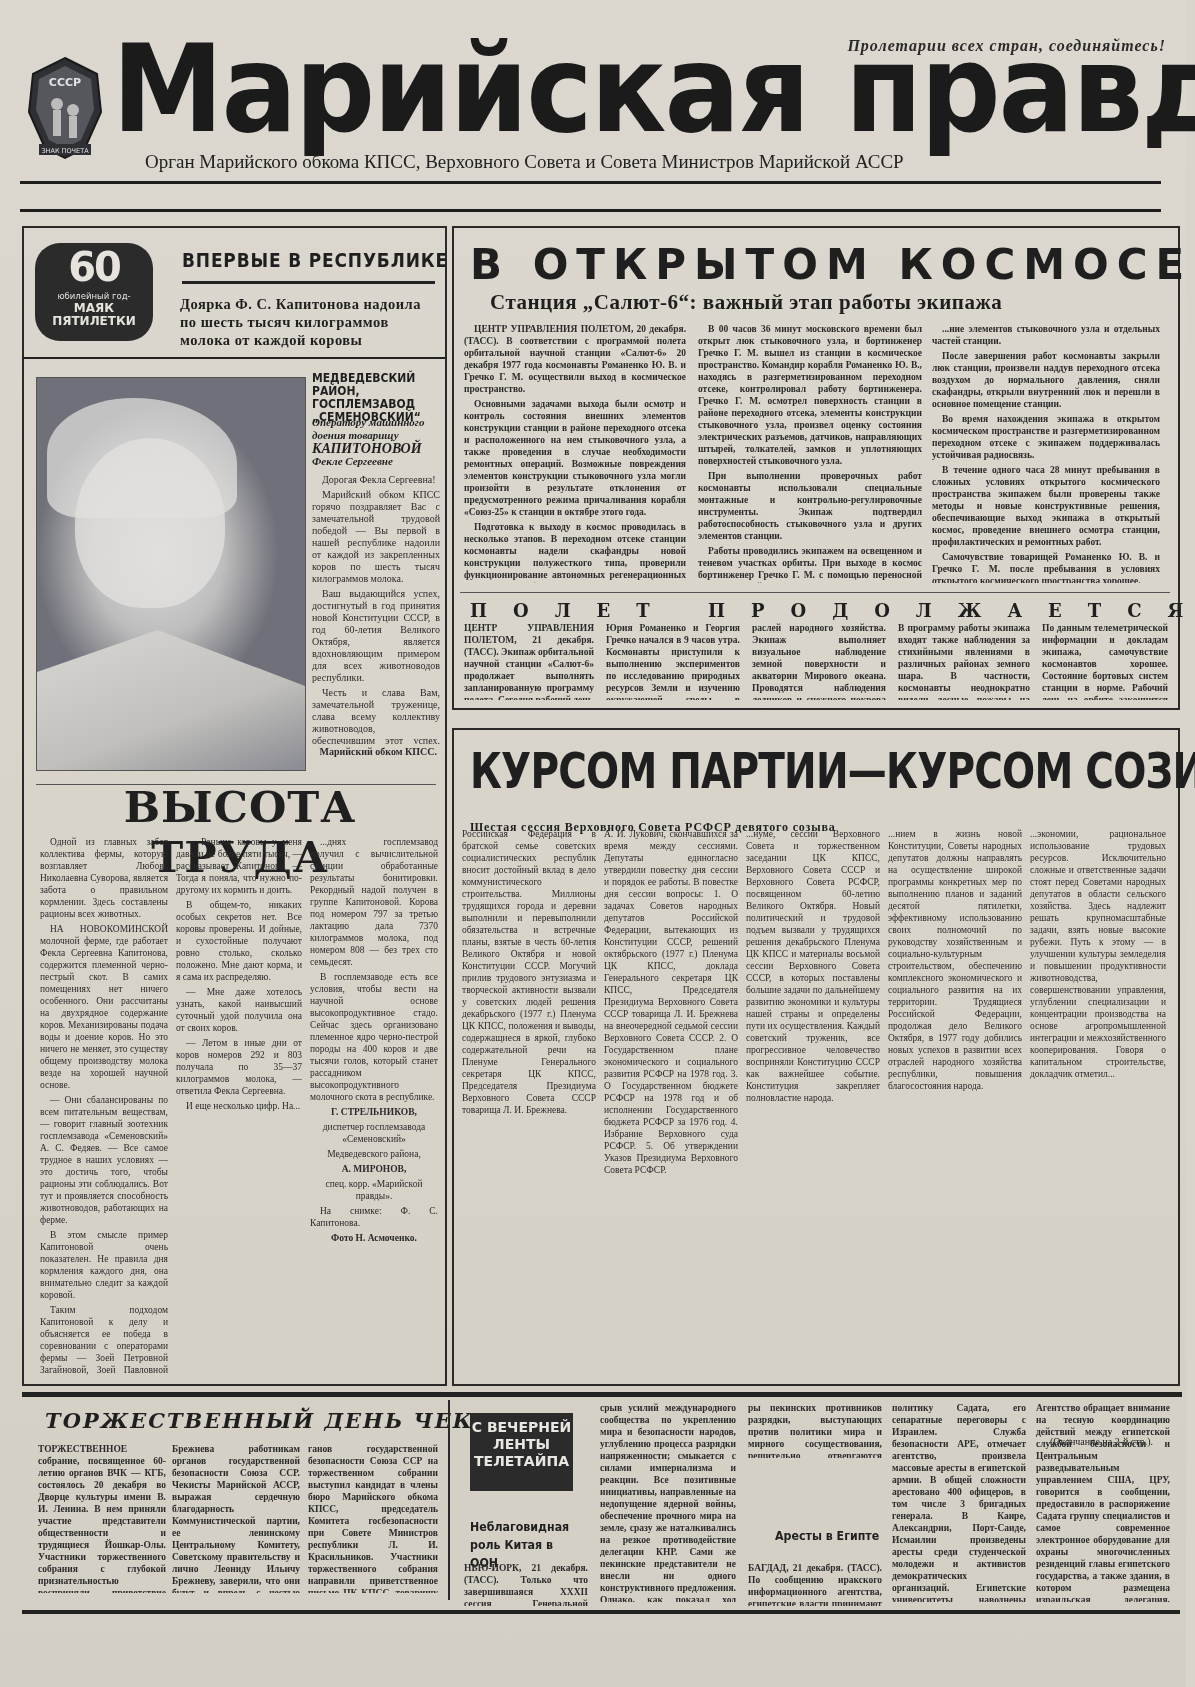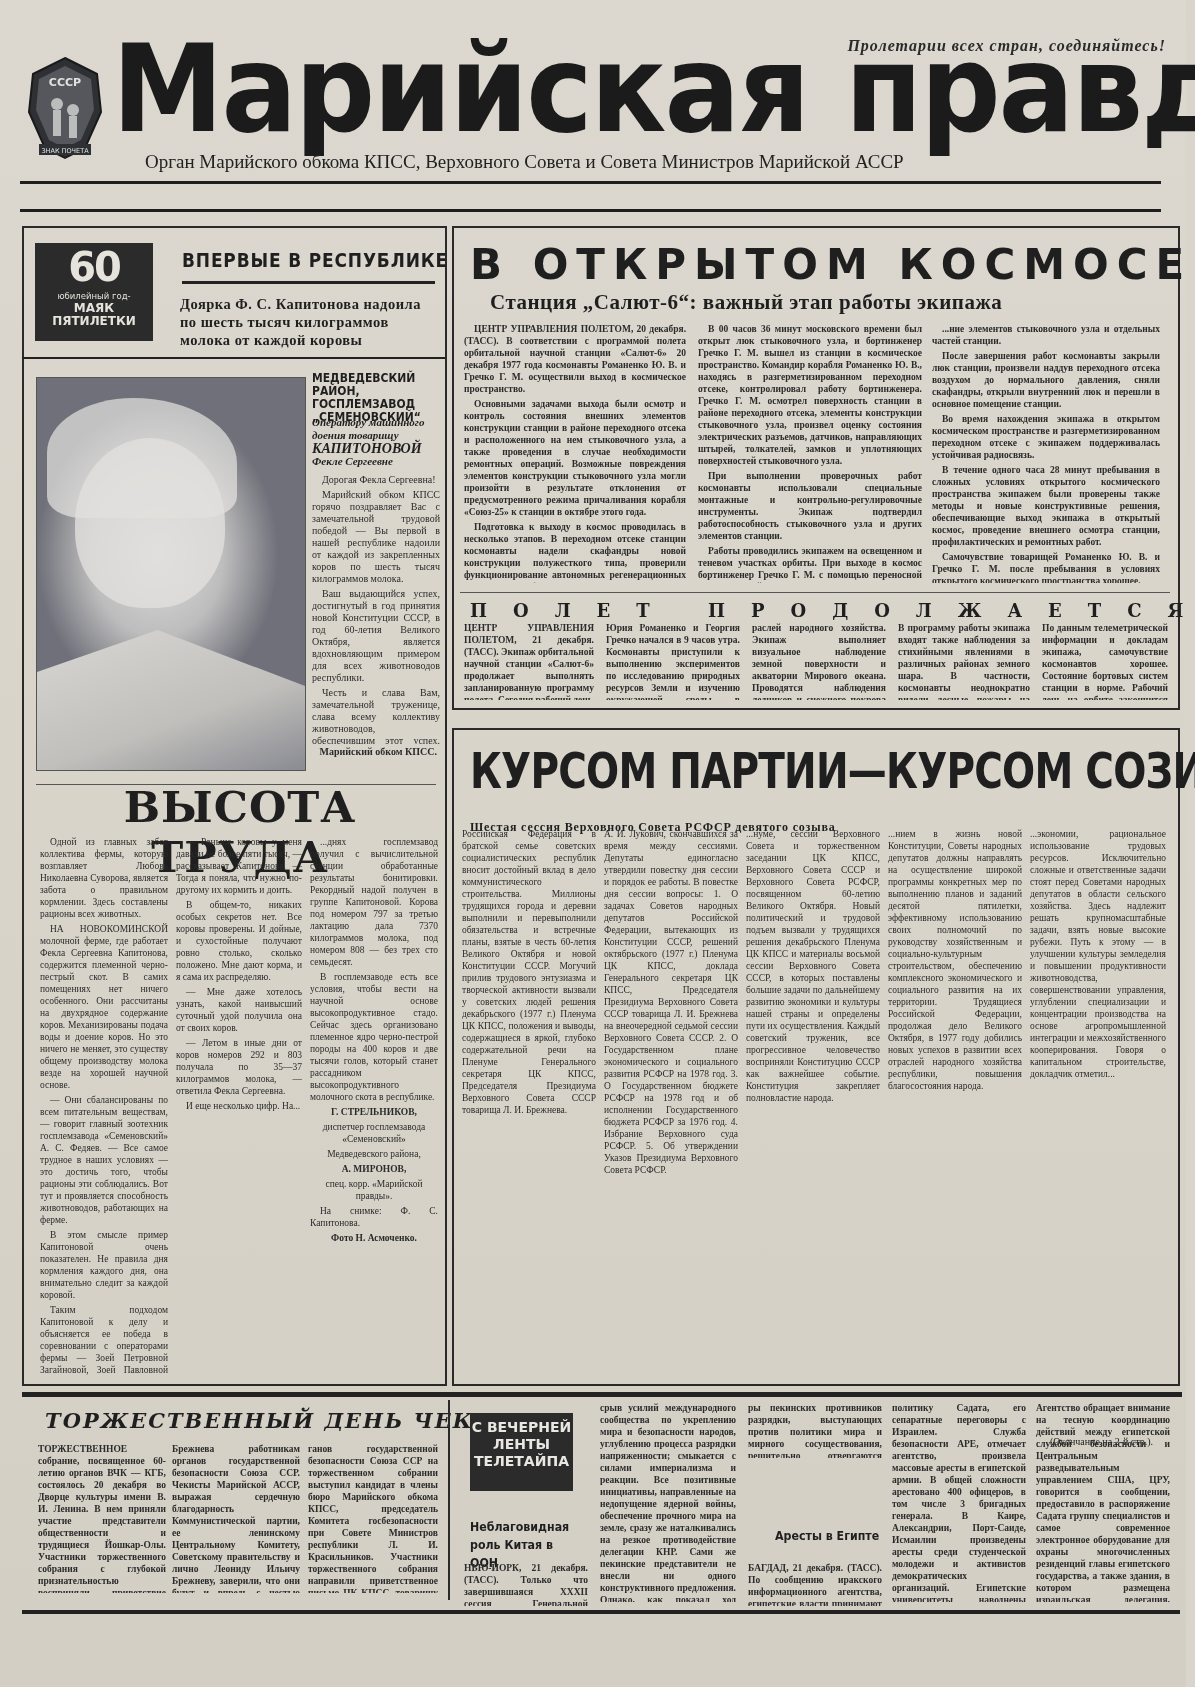--- a/index.html
+++ b/index.html
@@ -26,21 +26,21 @@
   .infobar { position:absolute; left:30px; right:30px; top:190px; display:flex; justify-content:space-between; align-items:center; font-size:12px; font-weight:bold; }
   .infobar .sq { display:inline-block; width:8px; height:8px; background:#1e1e1e; }
   
   .box { position:absolute; border:2px solid #2a2a2a; }
   .vline { position:absolute; width:2px; background:#2a2a2a; }
   .hline { position:absolute; height:3px; background:#222; }
   .col { position:absolute; font-size:9.5px; line-height:12px; text-align:justify; color:#2b2b2b; overflow:hidden; }
   .col p { margin:0 0 3px 0; text-indent:10px; }
   .col.bold { font-weight:bold; }
   
-  .badge { position:absolute; left:35px; top:243px; width:118px; height:98px; background:#2b2b2b; color:#e6e3dc; text-align:center; font-family:"DejaVu Sans", sans-serif; }
+  .badge { position:absolute; left:35px; top:243px; width:118px; height:98px; background:#2b2b2b; color:#e6e3dc; text-align:center; font-family:"DejaVu Sans", sans-serif;border-radius:25px; }
   .badge .num { font-size:40px; font-weight:bold; line-height:48px; letter-spacing:-2px; }
   .badge .l1 { font-size:8.5px; line-height:11px; }
   .badge .l2 { font-size:12px; font-weight:bold; line-height:13px; }
   .firsthead { position:absolute; left:182px; top:248px; font-family:"DejaVu Sans", sans-serif; font-weight:bold; font-size:20px; letter-spacing:1px; transform:scaleX(0.85); transform-origin:left; white-space:nowrap; }
   .firstsub { position:absolute; left:180px; top:295px; width:255px; font-weight:bold; font-size:14.5px; line-height:18px; letter-spacing:0.5px; }
   .photo { position:absolute; left:36px; top:377px; width:268px; height:392px;
     background: radial-gradient(ellipse 45% 38% at 45% 45%, #dcdcdc 0%, #bdbdbd 55%, #6f7079 100%);
     border:1px solid #555; }
   .photo .cap { position:absolute; left:38px; top:60px; width:150px; height:170px; border-radius:50% 50% 45% 45%; background:#e1e0dd; opacity:0.8; }
   .photo .cap2 { position:absolute; left:10px; top:20px; width:190px; height:120px; border-radius:50% 60% 20% 20%; background:#e7e6e3; opacity:0.7; }

